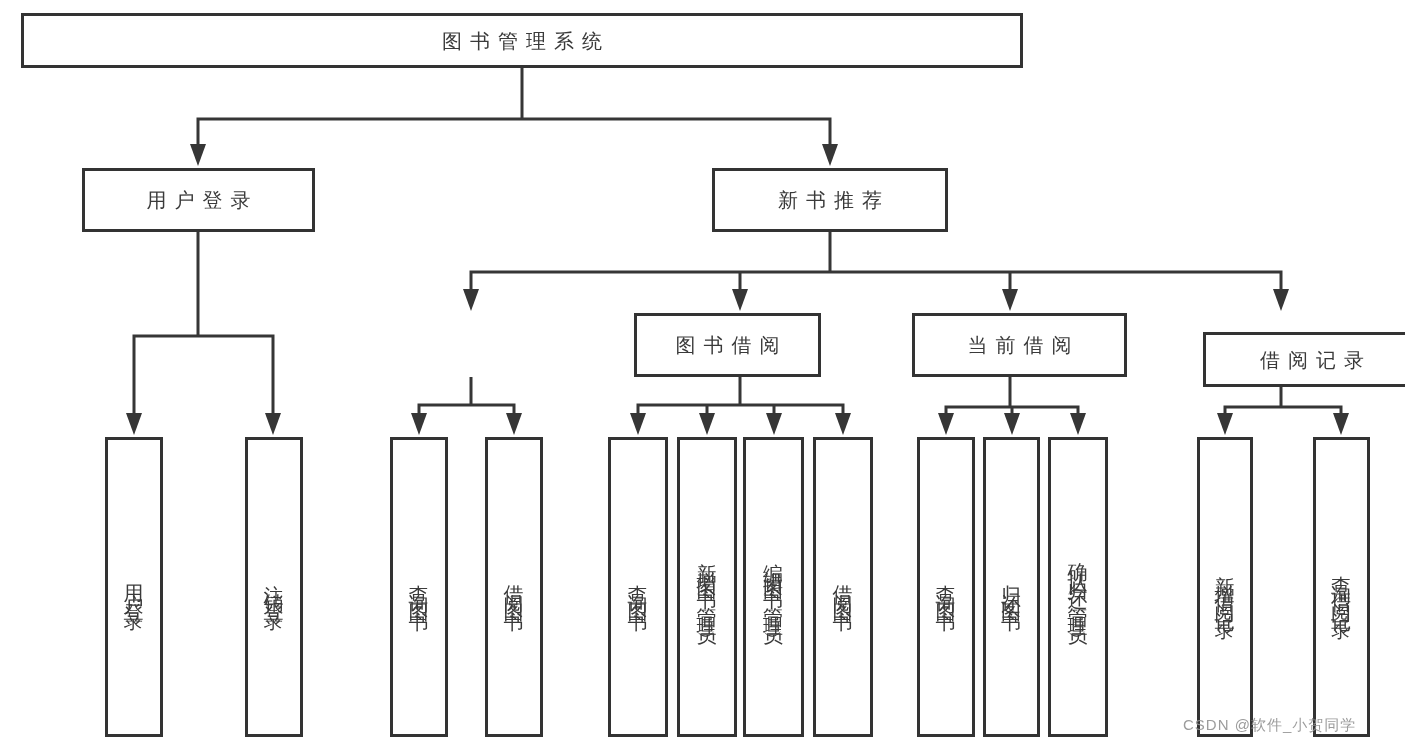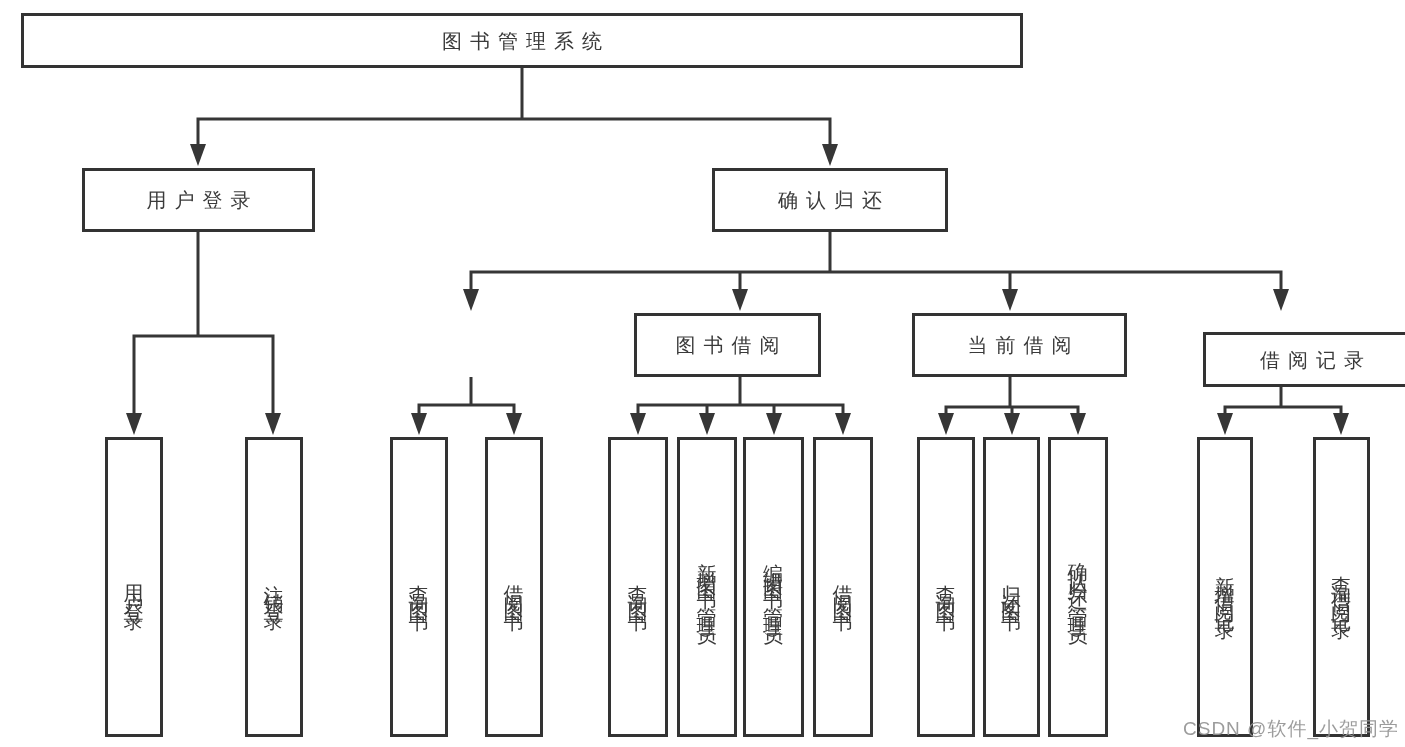--- a/index.html
+++ b/index.html
@@ -38,21 +38,21 @@
     writing-mode: vertical-rl;
     text-orientation: mixed;
     font-size: 20px;
     letter-spacing: 9px;
     line-height: 1;
   }
   #watermark {
     position: absolute;
     left: 1183px;
     top: 716px;
-    font-size: 19px;
+    font-size: 15px;
     letter-spacing: 1px;
     color: rgba(148,148,148,0.92);
     white-space: nowrap;
     z-index: 10;
   }
 </style>
 </head>
 <body>
 
 <div id="canvas">
@@ -91,21 +91,21 @@
   </svg>
 
   <div class="node node-h" style="left:21px; top:13px; width:1002px; height:55px;">
     <span>图书管理系统</span>
   </div>
 
   <div class="node node-h" style="left:82px; top:168px; width:233px; height:64px;">
     <span>用户登录</span>
   </div>
   <div class="node node-h" style="left:712px; top:168px; width:236px; height:64px;">
-    <span>确认归还</span>
+    <span>新书推荐</span>
   </div>
 
   <div class="node node-h" style="left:634px; top:313px; width:187px; height:64px;text-align:center;">
     <span>图书借阅</span>
   </div>
   <div class="node node-h" style="left:902px; top:313px; width:215px; height:64px;margin-left:10px;">
     <span>当前借阅</span>
   </div>
   <div class="node node-h" style="left:1172px; top:332px; width:218px; height:55px;margin-left:31px;">
     <span>借阅记录</span>

